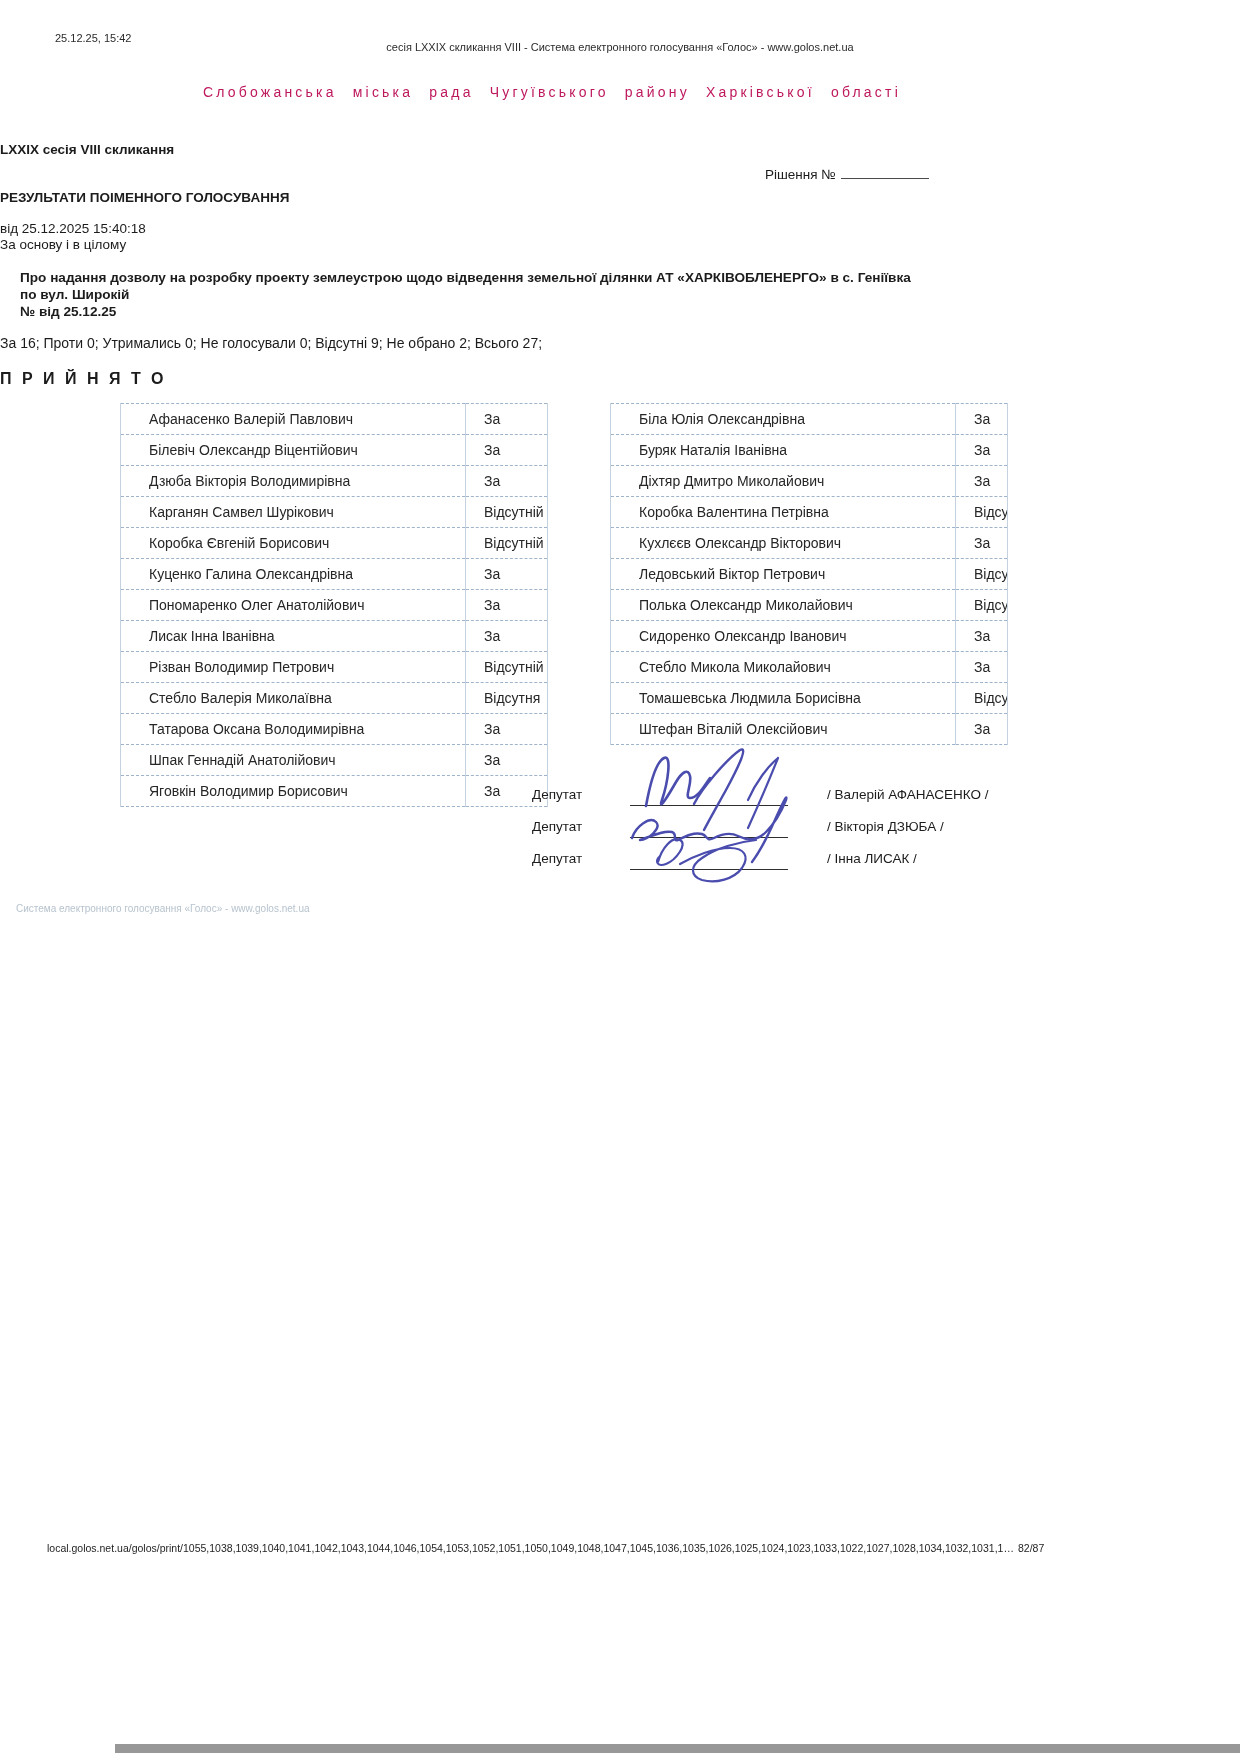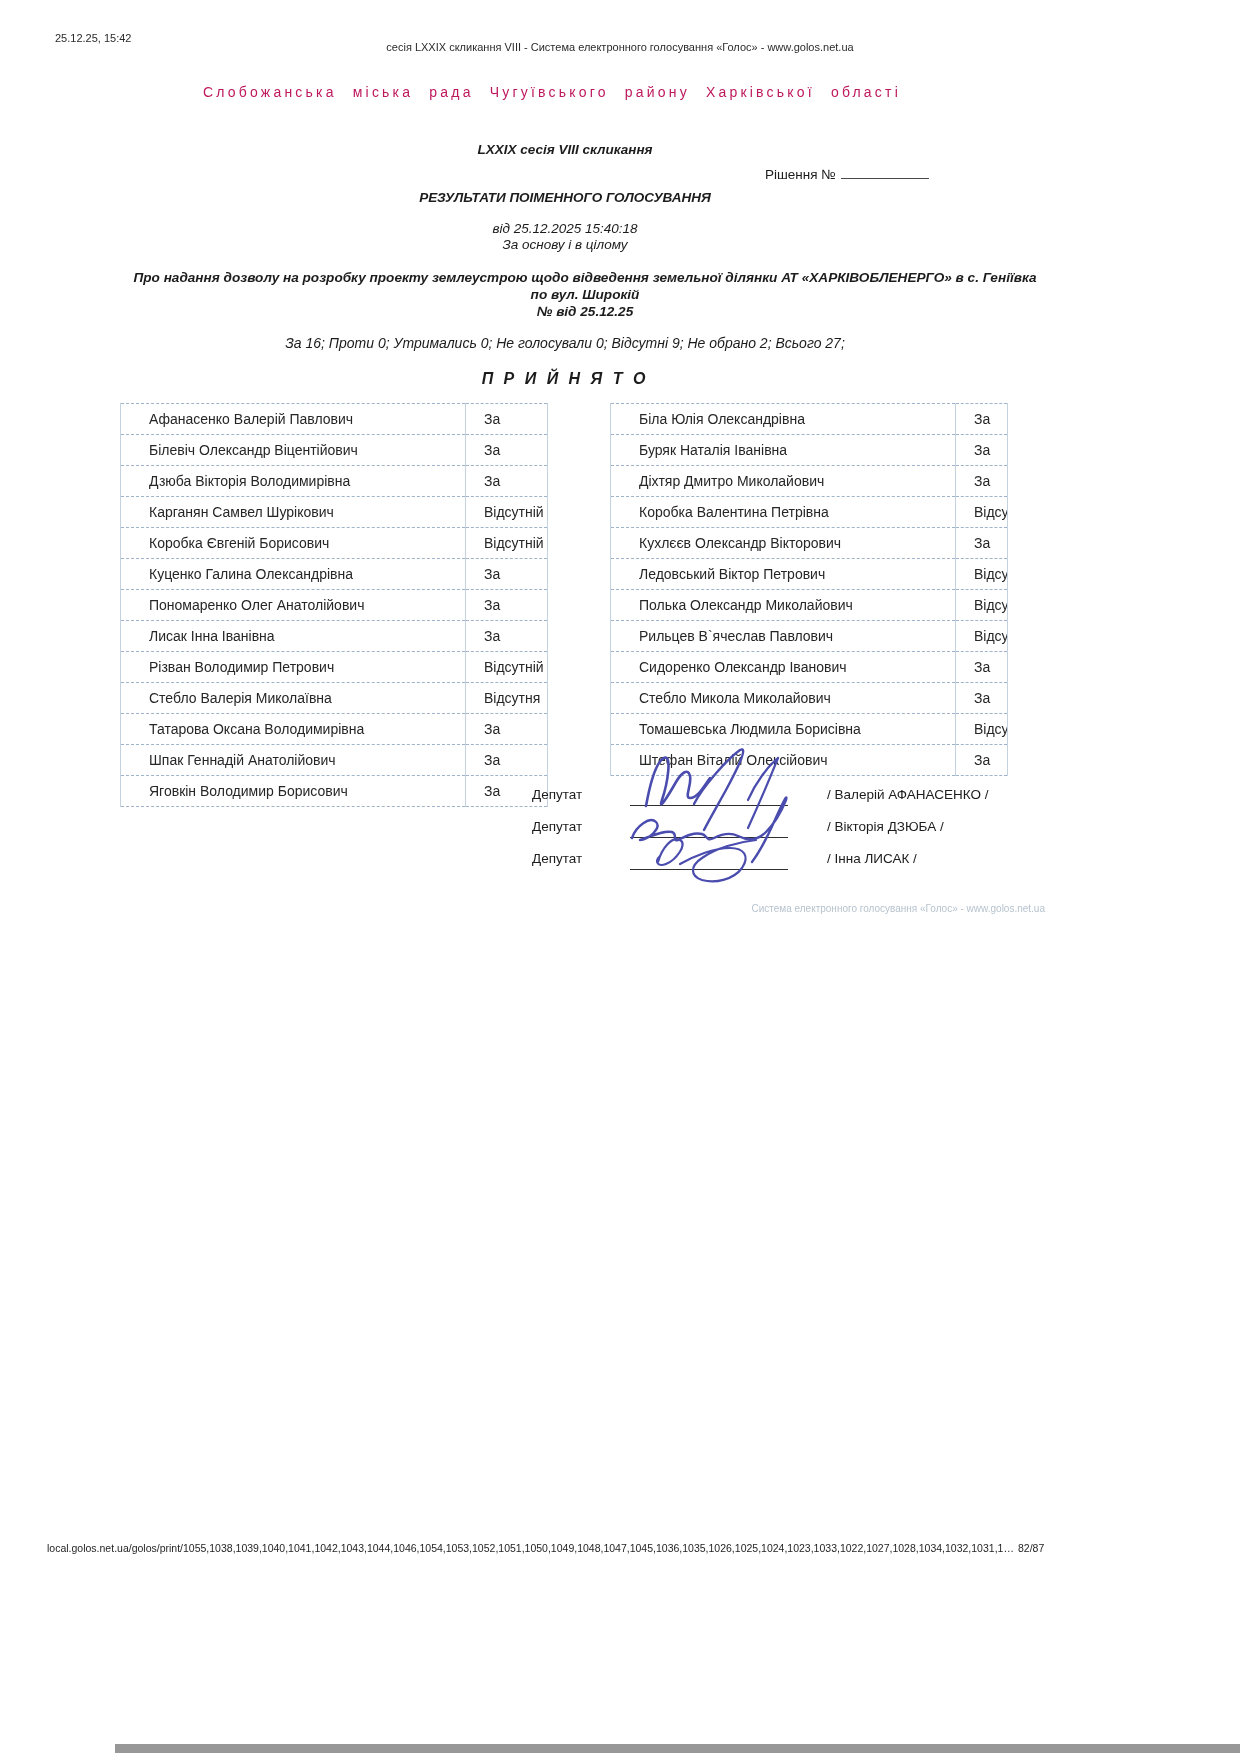--- a/index.html
+++ b/index.html
@@ -6,21 +6,21 @@
   .page{
     position:relative;width:1240px;height:1753px;background:#ffffff;
     font-family:"Liberation Sans",sans-serif;color:#1c1c1c;overflow:hidden;
   }
   .print-header-left{position:absolute;top:32px;left:55px;font-size:11px;color:#2b2b2b;}
   .print-header-center{position:absolute;top:41px;left:0;right:0;text-align:center;font-size:11px;color:#2b2b2b;}
   .council-title{
     position:absolute;top:84px;left:0;width:1104px;text-align:center;
     font-size:14px;letter-spacing:3.2px;word-spacing:9px;color:#be185d;
   }
-  .centered{position:absolute;left:13px;width:1104px;text-align:center;font-style:italic;}
+  .centered{position:absolute;left:0;width:1104px;}
   .session-title{top:142px;font-size:13.5px;font-weight:bold;}
   .decision{position:absolute;top:165px;left:765px;font-size:13.5px;white-space:nowrap;}
   .decision-line{display:inline-block;width:88px;border-bottom:1.4px solid #4a4a4a;height:13px;margin-left:5px;vertical-align:baseline;}
   .results-heading{top:190px;font-size:13.5px;font-weight:bold;}
   .vote-datetime{top:221px;font-size:13.5px;}
   .vote-basis{top:237px;font-size:13.5px;}
   .subject{top:269px;font-size:13.6px;font-weight:bold;line-height:17px;padding-left:20px;}
   .tally{top:335px;font-size:14px;}
   .accepted{top:370px;font-size:16px;font-weight:bold;letter-spacing:3px;}
   table.vote-table{position:absolute;border-collapse:collapse;table-layout:fixed;}
@@ -33,21 +33,21 @@
     white-space:nowrap;overflow:hidden;
   }
   table.vote-table td.name-cell{width:315px;padding-left:28px;}
   table.vote-table td.vote-cell{padding-left:18px;}
   .sig-block{position:absolute;left:532px;top:782px;width:500px;}
   .sig-row{position:relative;height:32px;}
   .sig-label{position:absolute;left:0;top:5px;font-size:13.5px;}
   .sig-line{position:absolute;left:98px;top:23px;width:158px;border-top:1px solid #2f2f2f;}
   .sig-name{position:absolute;left:295px;top:5px;font-size:13.5px;white-space:nowrap;}
   .signature-svg{position:absolute;left:598px;top:744px;z-index:3;pointer-events:none;}
-  .watermark{position:absolute;top:903px;left:5px;width:1040px;text-align:right;font-size:10px;color:#b7c3ce;}
+  .watermark{position:absolute;top:903px;left:16px;width:1040px;font-size:10px;color:#b7c3ce;}
   .footer-url{position:absolute;left:47px;top:1542px;font-size:10.5px;color:#1f1f1f;}
   .footer-page{position:absolute;left:1018px;top:1542px;font-size:10.5px;color:#1f1f1f;}
   .bottom-bar{position:absolute;left:115px;right:0;bottom:0;height:9px;background:#989898;}
 </style>
 </head>
 <body>
 
 <div class="page">
 
   <div class="print-header-left">25.12.25, 15:42</div>
@@ -176,24 +176,20 @@
         <tr>
           <td class="name-cell">Ледовський Віктор Петрович</td>
           <td class="vote-cell">Відсутній</td>
         </tr>
 
         <tr>
           <td class="name-cell">Полька Олександр Миколайович</td>
           <td class="vote-cell">Відсутній</td>
         </tr>
 
-        <tr>
-          <td class="name-cell">Рильцев В`ячеслав Павлович</td>
-          <td class="vote-cell">Відсутній</td>
-        </tr>
 
         <tr>
           <td class="name-cell">Сидоренко Олександр Іванович</td>
           <td class="vote-cell">За</td>
         </tr>
 
         <tr>
           <td class="name-cell">Стебло Микола Миколайович</td>
           <td class="vote-cell">За</td>
         </tr>

